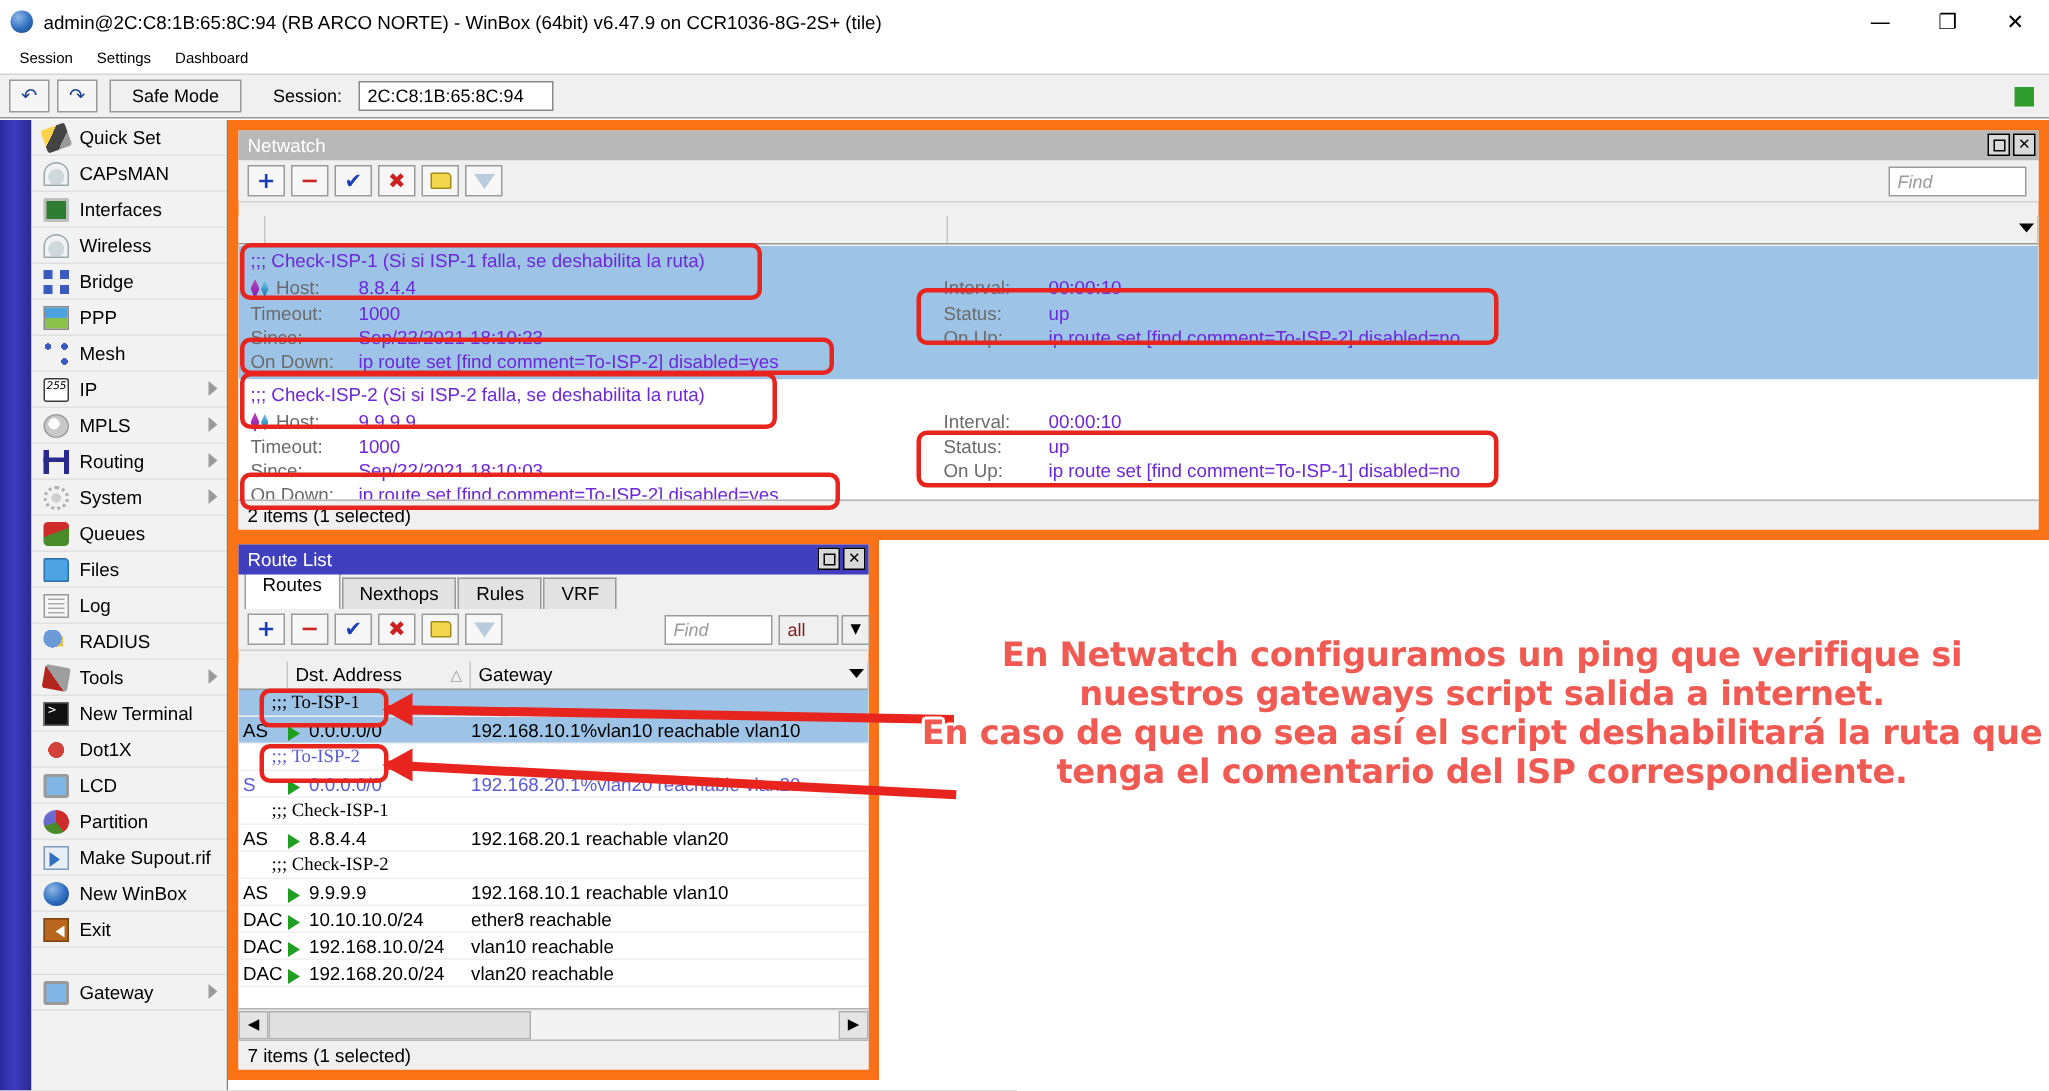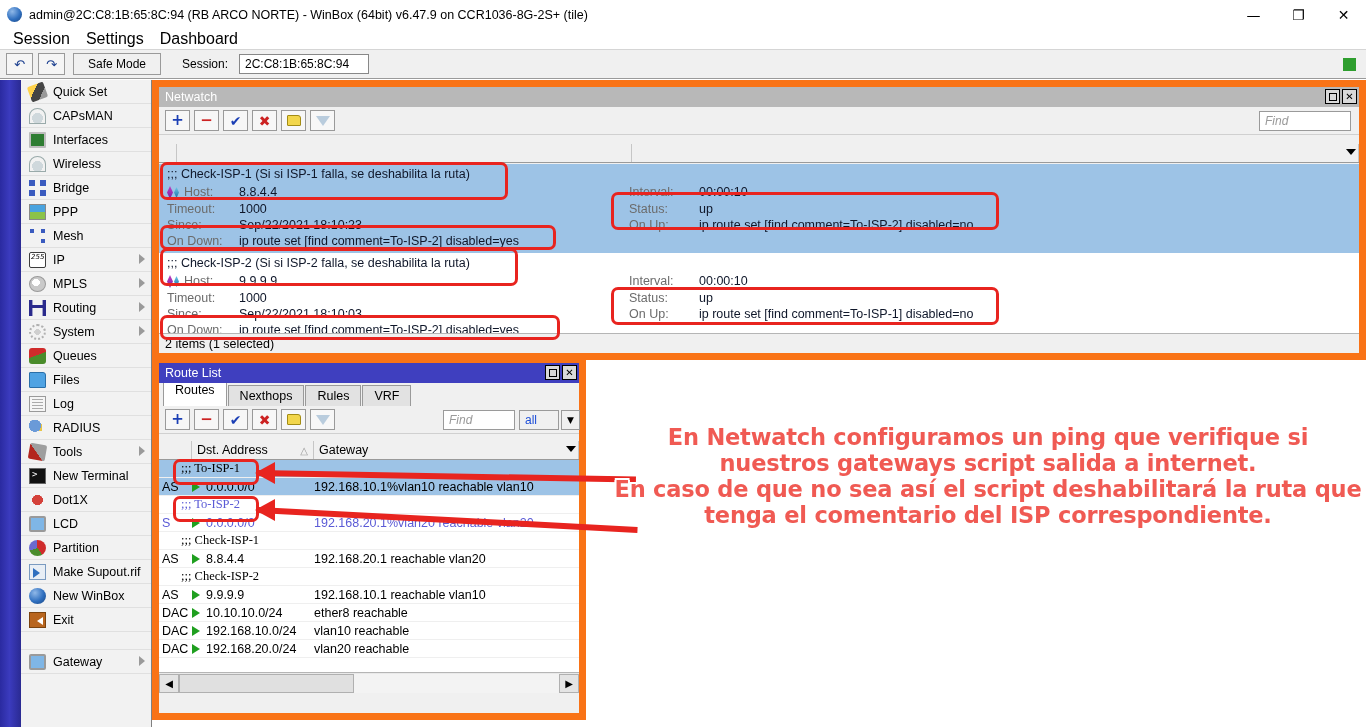--- a/index.html
+++ b/index.html
@@ -27,21 +27,21 @@
     margin-right:7px; flex:none;
   }
   .tb-title { font-size:12.5px; color:#000; white-space:nowrap; }
   .winctl { position:absolute; right:0; top:0; height:29px; display:flex; }
   .winctl div {
     width:45px; height:29px; display:flex; align-items:center; justify-content:center;
     font-size:14px; color:#000; font-family:"DejaVu Sans", sans-serif;
   }
 
   .menubar { height:20px; background:#ffffff; display:flex; align-items:center; padding-left:5px; }
-  .menubar span { padding:2px 8px; font-size:16px; color:#000;text-align:center; }
+  .menubar span { padding:2px 8px; font-size:10px; color:#000;text-align:center; }
 
   .toolbar {
     height:30px; background:#f0f0f0; border-top:1px solid #d5d5d5; border-bottom:1px solid #9a9a9a;
     display:flex; align-items:center; padding-left:6px; gap:5px; position:relative;
   }
   .tbtn {
     width:27px; height:22px; background:#f5f5f5; border:1px solid #9a9a9a;
     display:flex; align-items:center; justify-content:center;
     font-size:13px; color:#1b3f8f; font-family:"DejaVu Sans", sans-serif;
   }
@@ -151,21 +151,21 @@
   .ibtn.xx    { color:#cc2222; font-weight:bold; font-size:14px;}
   .ibtn .fold { width:14px;height:11px;background:#f2d64b;border:1px solid #a38c15;border-radius:1px 3px 1px 1px }
   .ibtn .funnel{ width:0;height:0;border-left:7px solid transparent;border-right:7px solid transparent;border-top:10px solid #b9ccdd }
 
   .findbox {
     height:20px; background:#fff; border:1px solid #9a9a9a; display:flex; align-items:center;
     padding:0 5px; color:#9a9a9a; font-style:italic; font-size:12px;
   }
   .allbox {
     height:20px; background:#f0f0f0; border:1px solid #9a9a9a; display:flex; align-items:center;
-    padding:0 5px; font-size:12px; font-style:normal; color:#1d4ed8;
+    padding:0 5px; font-size:12px; font-style:normal; color:#7f1d1d;
   }
   .dnbtn {
     width:19px;height:20px;background:#f0f0f0;border:1px solid #9a9a9a;
     display:flex;align-items:center;justify-content:center;font-size:9px;
     font-family:"DejaVu Sans",sans-serif;
   }
 
   .colhdr {
     height:19px; background:#f0f0f0; border-bottom:1px solid #9a9a9a;
     display:flex; align-items:stretch; font-size:12.5px; position:relative;
@@ -182,21 +182,21 @@
   }
 
   
   #netwatch { left:152px; top:80px; width:1214px; height:280px; }
   .nw-body { position:absolute; left:0; right:0; top:77px; bottom:20px; background:#fff; overflow:hidden; }
   .nw-row { position:absolute; left:0; right:0; height:89px; }
   .nw-row.sel { background:#9dc3e6; }
   .nw-row.alt { background:#ffffff; }
   .nwline { position:absolute; font-size:12.5px; white-space:nowrap; }
   .lbl { color:#6b6b6b; }
-  .val { color:#0f172a; }
+  .val { color:#6d28d9; }
 
   .hosticon { position:absolute; width:14px; height:13px; }
   .hosticon:before{content:"";position:absolute;left:0;top:0;width:6px;height:13px;
      background:linear-gradient(#c040c0,#7b1fa2);clip-path:polygon(50% 0,100% 50%,50% 100%,0 50%);}
   .hosticon:after{content:"";position:absolute;left:7px;top:1px;width:5px;height:11px;
      background:linear-gradient(#6fc7e8,#1b6fa8);clip-path:polygon(50% 0,100% 50%,50% 100%,0 50%);}
 
   
   #routelist { left:152px; top:356px; width:434px; height:364px; }
   .tabs { height:23px; background:#f0f0f0; display:flex; align-items:flex-end; padding-left:4px; gap:1px; }
@@ -204,21 +204,21 @@
     height:21px; padding:0 11px; display:flex; align-items:center; font-size:12.5px;
     background:#e2e2e2; border:1px solid #9a9a9a; border-bottom:none;
   }
   .tab.active { background:#ffffff; height:34px; }
   .rl-body { position:absolute; left:0; right:0; top:97px; bottom:41px; background:#fff; overflow:hidden; }
   .rrow { height:18px; display:flex; align-items:center; font-size:12.5px; border-bottom:1px solid #efefef; }
   .rrow.sel { background:#9dc3e6; }
   .rrow.cmt { color:#000; }
   .rrow.dis { color:#5b5bd6; }
   .rc-flag { width:33px; padding-left:3px; flex:none; }
-  .rc-dst  { width:122px; flex:none; display:flex; align-items:center; }
+  .rc-dst  { width:122px; flex:none; display:flex; align-items:flex-end; }
   .rc-gw   { flex:1; }
   .rc-cmt  { padding-left:22px;font-family:Liberation Serif, serif; }
   .gtri { width:0;height:0;border-left:8px solid #1f9f1f;border-top:5px solid transparent;border-bottom:5px solid transparent;margin-right:6px;flex:none; }
   .hscroll {
     position:absolute; left:0; right:0; bottom:20px; height:21px; background:#e9e9e9;
     border-top:1px solid #b5b5b5; display:flex; align-items:center;
   }
   .hs-arrow { width:20px;height:19px;display:flex;align-items:center;justify-content:center;font-size:10px;
      background:#e4e4e4;border:1px solid #b0b0b0;font-family:"DejaVu Sans",sans-serif; }
   .hs-track { flex:1; height:19px; background:#f3f3f3; position:relative; }
@@ -633,20 +633,21 @@
     </div>
 
     <div class="hscroll">
       <div class="hs-arrow">◀</div>
       <div class="hs-track">
           <div class="hs-thumb"></div>
         </div>
       <div class="hs-arrow">▶</div>
     </div>
 
+    <div class="statusbar">7 items (1 selected)</div>
   </div>
 
   <div class="rbox" style="left:160px;  top:162px; width:348px;  height:38px;"></div>
   <div class="rbox" style="left:160px;  top:225px; width:396px;  height:25px;"></div>
   <div class="rbox" style="left:160px;  top:248px; width:358px;  height:38px;"></div>
   <div class="rbox" style="left:160px;  top:315px; width:400px;  height:25px;"></div>
   <div class="rbox" style="left:611px;  top:192px; width:388px;  height:38px;"></div>
   <div class="rbox" style="left:611px;  top:287px; width:388px;  height:38px;"></div>
 
   <div class="rbox" style="left:173px;  top:459px; width:86px;   height:26px;"></div>

